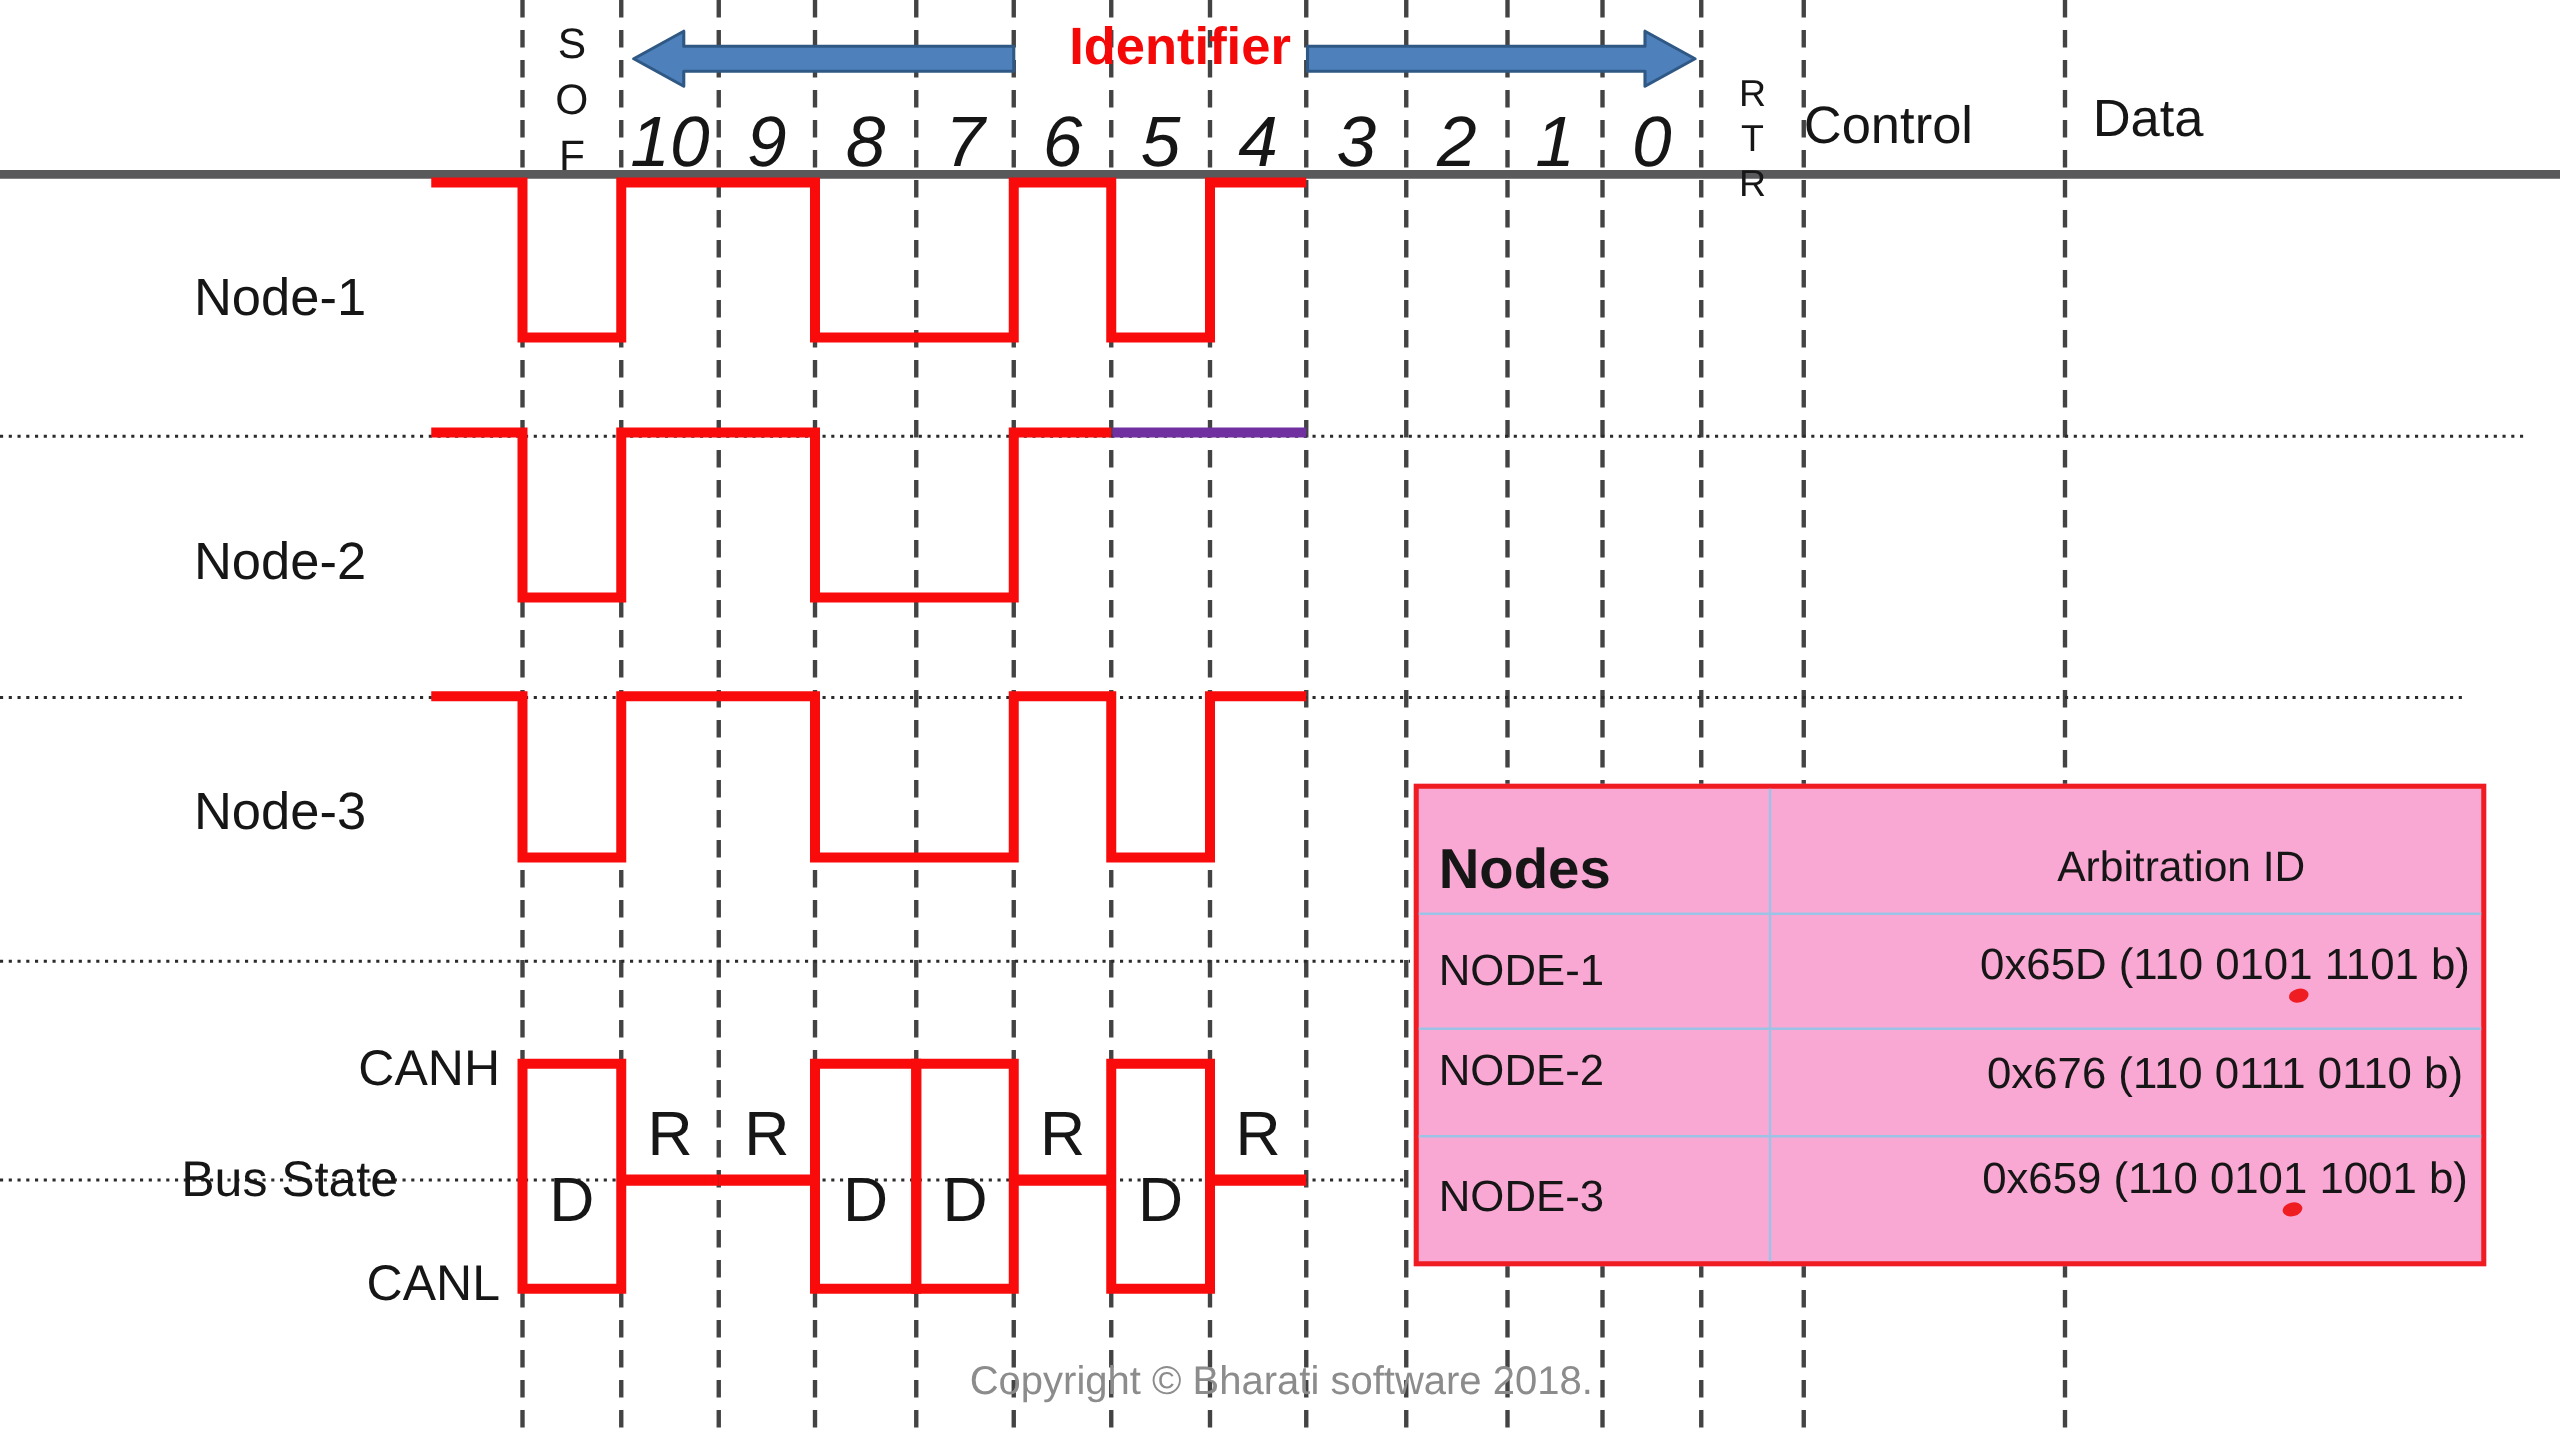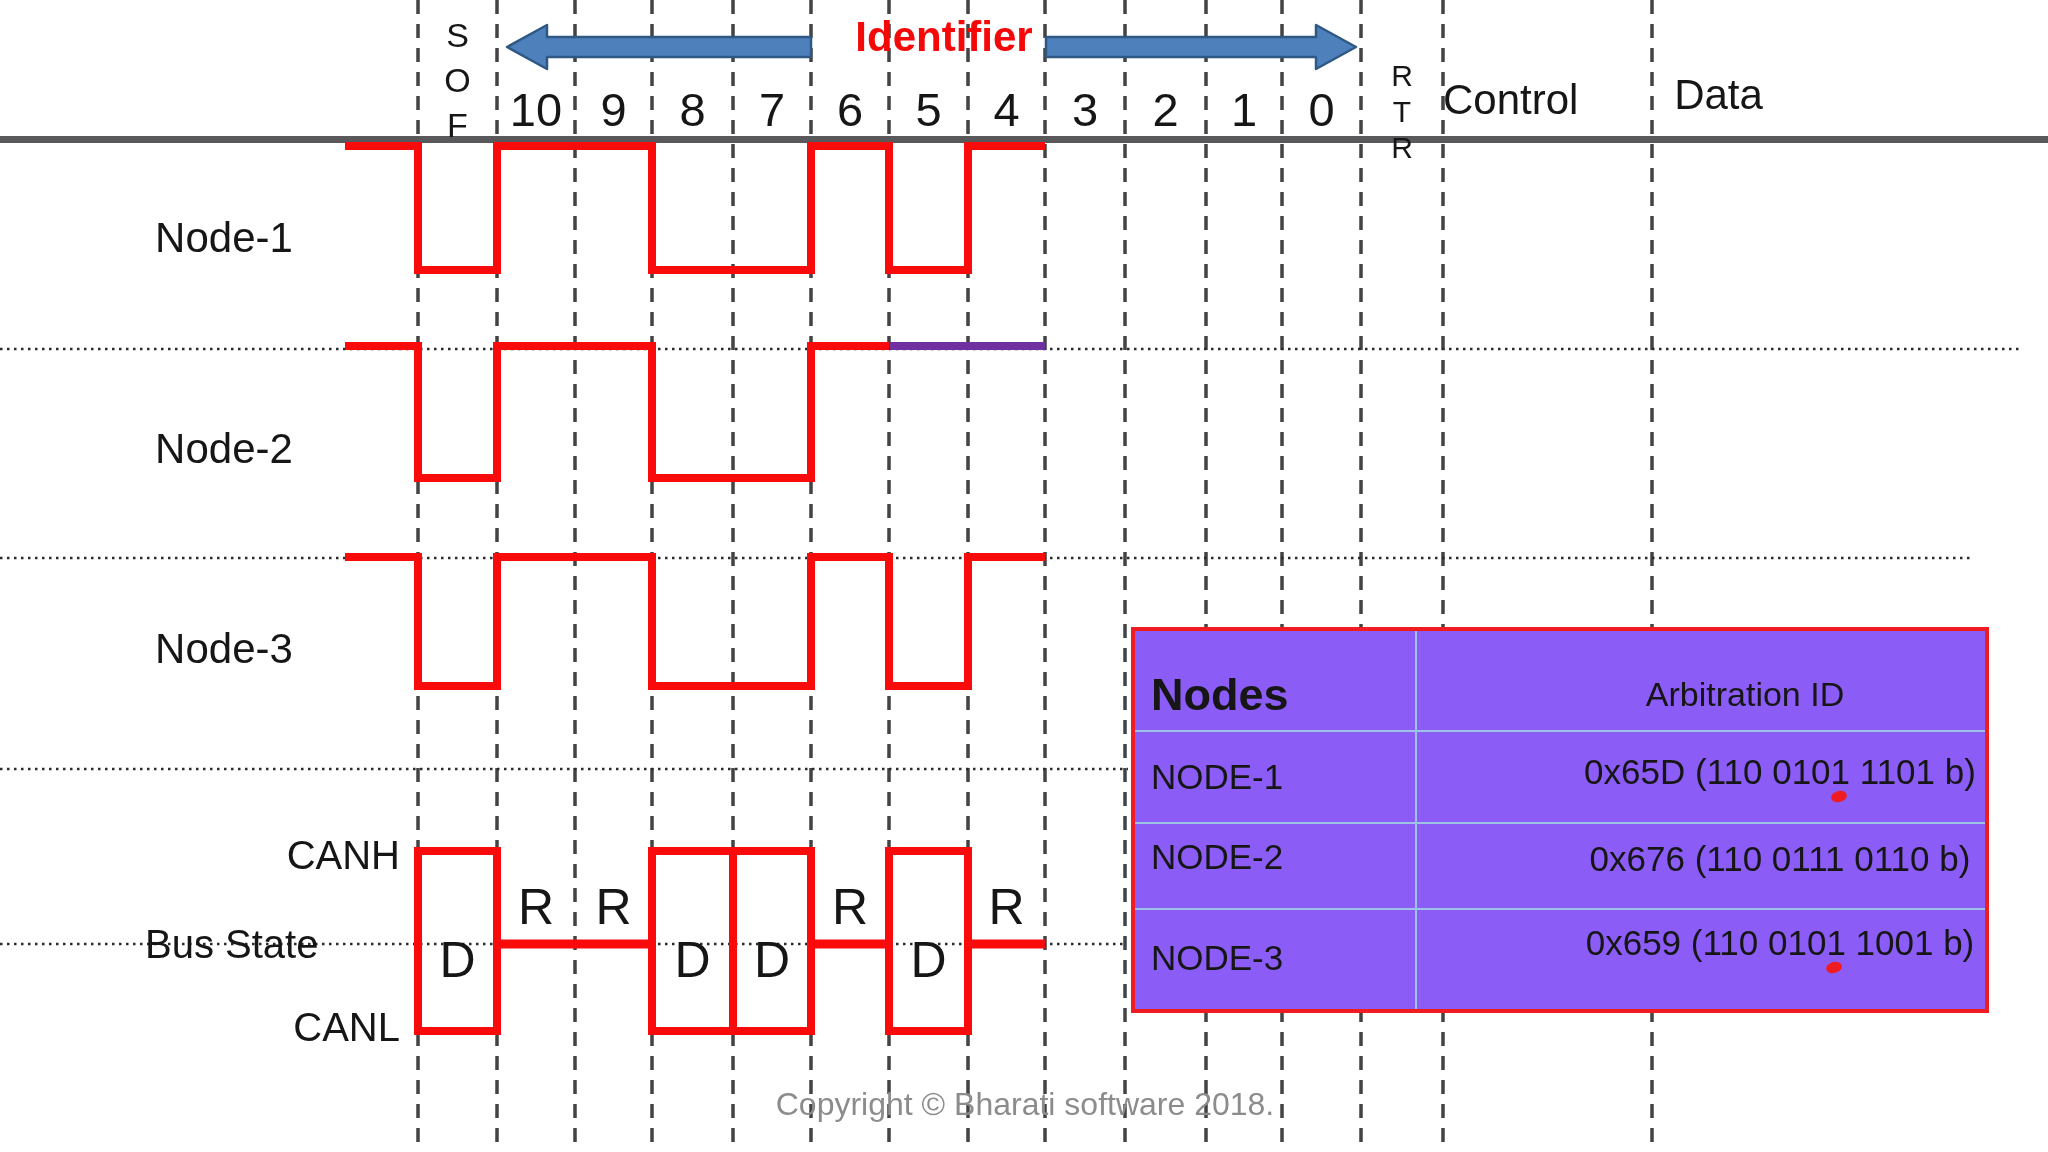--- a/index.html
+++ b/index.html
@@ -1,36 +1,36 @@
 <!DOCTYPE html>
 <html><head>
 <meta charset="utf-8">
 <style>
   html,body{margin:0;padding:0;background:#ffffff;}
   #stage{position:relative;width:2048px;height:1152px;background:#ffffff;overflow:hidden;
          font-family:"Liberation Sans",sans-serif;color:#161616;}
   #diagram{position:absolute;left:0;top:0;z-index:1;}
   .t{position:absolute;white-space:nowrap;z-index:6;color:#161616;line-height:1;}
   .center{text-align:center;}
-  .bit-num{font-size:47px;}
+  .bit-num{font-size:57px;font-style:italic;}
   .node-label{font-size:42px;width:170px;left:139px;text-align:center;}
   .stack{text-align:center;z-index:6;position:absolute;}
   .stack div{line-height:45px;font-size:34px;}
   .stack.rtr div{line-height:36px;font-size:30px;}
   .identifier{left:811px;top:16px;width:266px;text-align:center;font-size:42px;font-weight:bold;color:#F40808;}
   .ctrl{left:1443px;top:79px;width:209px;text-align:left;font-size:42px;}
   .data{left:1652px;top:74px;width:133px;text-align:center;font-size:42px;}
   .busword{font-size:40px;}
   .dlabel{font-size:50px;text-align:center;z-index:6;position:absolute;}
   .banner{position:absolute;left:888px;top:377px;width:1158px;height:76px;z-index:4;
           background:#4E80BC;border:4px solid #36618E;box-sizing:border-box;
           display:flex;align-items:center;justify-content:center;
           color:#ffffff;font-size:42px;box-shadow:inset 0 2px 2px rgba(255,255,255,.35);}
   .tbl{position:absolute;left:1131px;top:627px;width:858px;height:386px;z-index:5;
-       background:#8b5cf6;border:4px solid #EF1D22;box-sizing:border-box;}
+       background:#f9a8d4;border:4px solid #EF1D22;box-sizing:border-box;}
   .tbl .vline{position:absolute;left:280px;top:0;bottom:0;width:2px;background:#9CC2E5;}
   .tbl .hline{position:absolute;left:0;right:0;height:2px;background:#9CC2E5;}
   .nodes-hdr{position:absolute;left:16px;top:38px;font-size:45px;font-weight:bold;white-space:nowrap;}
   .id-hdr{position:absolute;left:310px;top:44px;width:600px;text-align:center;font-size:34px;white-space:nowrap;}
   .row-node{position:absolute;left:16px;font-size:35px;line-height:35px;white-space:nowrap;}
   .row-id{position:absolute;left:345px;width:600px;text-align:center;font-size:35px;line-height:35px;white-space:nowrap;}
   .mark{position:relative;display:inline-block;}
   .mark::after{content:"";position:absolute;left:0px;top:37px;width:16px;height:11px;
                background:#EF1D22;border-radius:50%;transform:rotate(-14deg);}
   .copyright{position:absolute;left:725px;top:1086px;width:600px;text-align:center;

